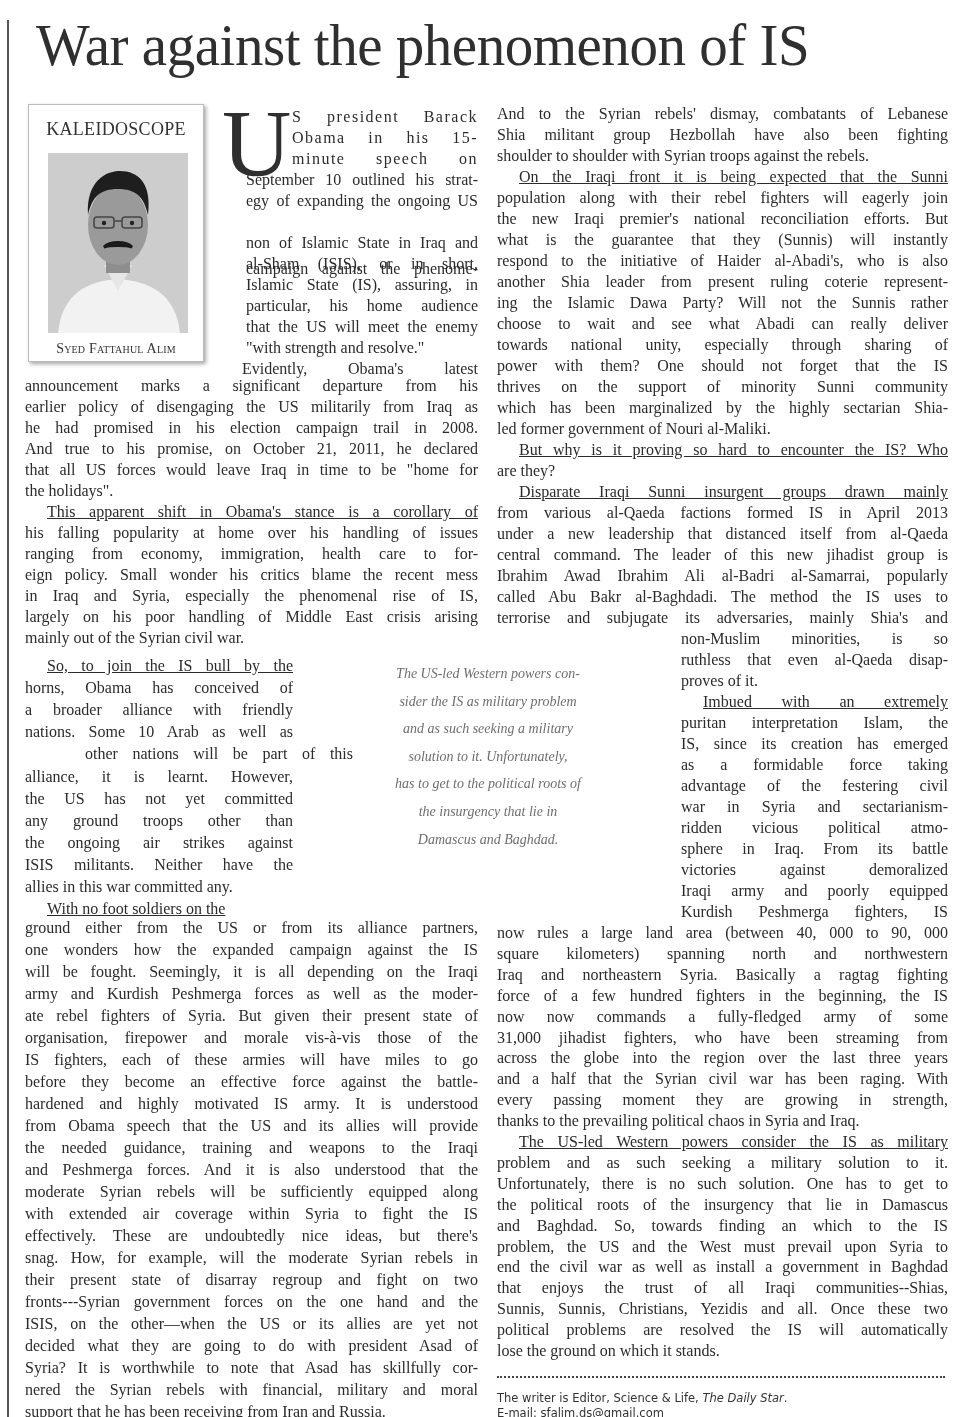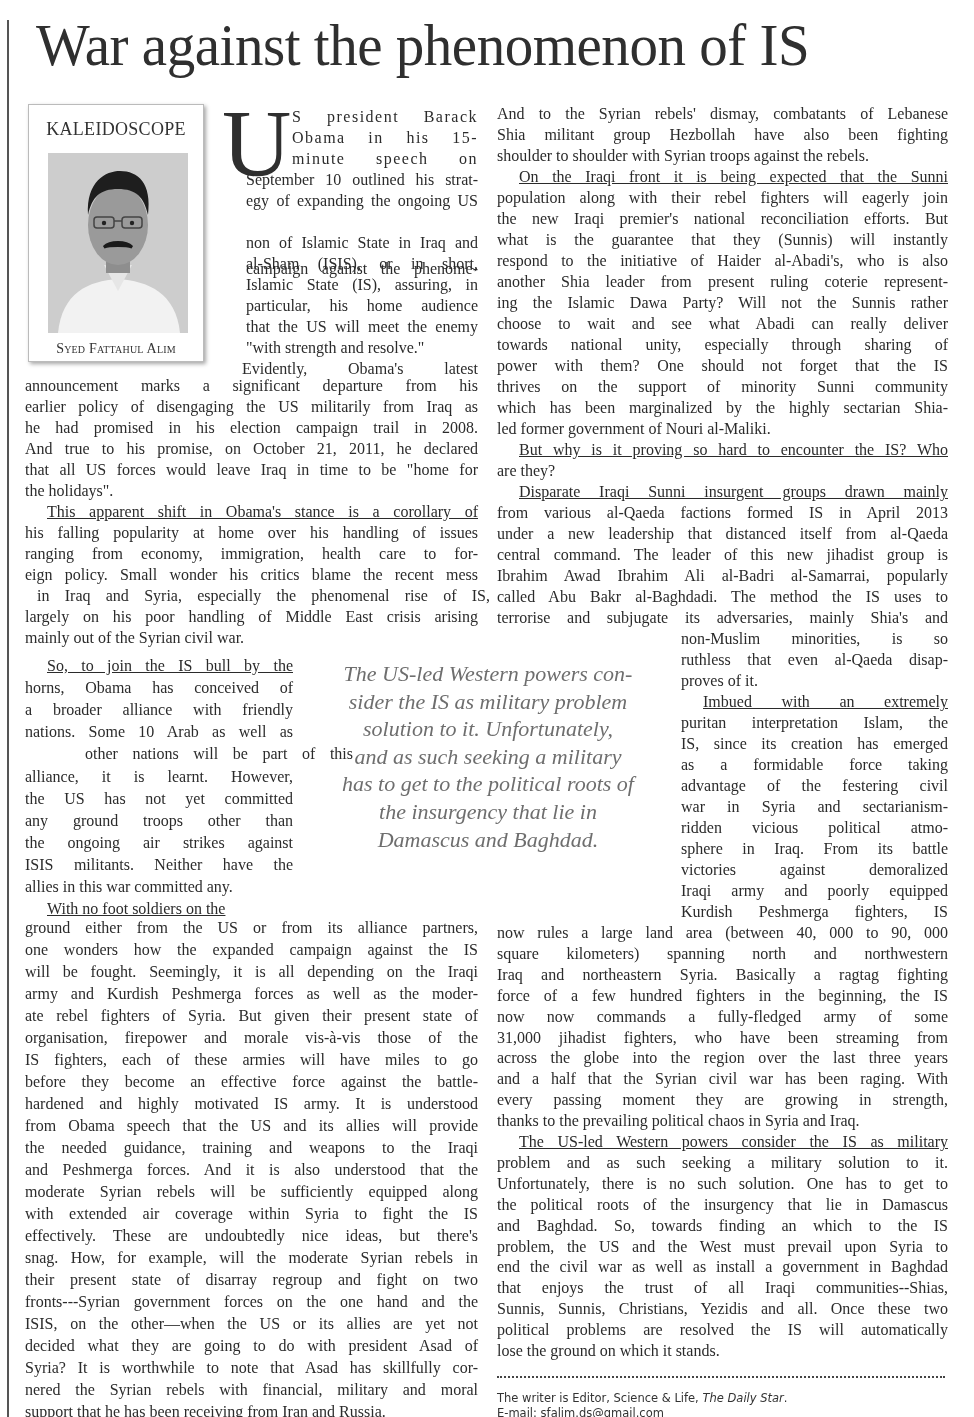--- a/index.html
+++ b/index.html
@@ -45,21 +45,21 @@
     position: absolute; height: 21px; line-height: 21px;
     font-size: 16px; font-family: "Liberation Serif", "DejaVu Serif", serif;
     color: #2b2b2b; white-space: nowrap; text-align: justify; text-align-last: justify;
   }
   .line.last { text-align-last: left; }
   .line.indent { text-indent: 22px; text-decoration: underline; }
 
   .pull-quote {
     position: absolute; left: 312px; top: 660px; width: 352px;
     font-family: "Liberation Serif", serif; font-style: italic;
-    font-size: 22px; line-height: 27.6px; color: #6e6e6e; text-align: center;
+    font-size: 14px; line-height: 27.6px; color: #6e6e6e; text-align: center;
   }
   .pull-quote div { white-space: nowrap; }
 
   .dotted-rule {
     position: absolute; left: 497px; top: 1376px; width: 448px; height: 0;
     border-top: 2px dotted #444;
   }
   .footnote {
     position: absolute; left: 497px; height: 16px; line-height: 16px;
     font-family: "DejaVu Sans", "Liberation Sans", sans-serif; font-size: 11.5px; color: #333; white-space: nowrap;
@@ -112,21 +112,21 @@
     <div class="line" style="left: 25px; width: 453px; top: 375px;">announcement marks a significant departure from his</div>
     <div class="line" style="left: 25px; width: 453px; top: 396px;">earlier policy of disengaging the US militarily from Iraq as</div>
     <div class="line" style="left: 25px; width: 453px; top: 417px;">he had promised in his election campaign trail in 2008.</div>
     <div class="line" style="left: 25px; width: 453px; top: 438px;">And true to his promise, on October 21, 2011, he declared</div>
     <div class="line" style="left: 25px; width: 453px; top: 459px;">that all US forces would leave Iraq in time to be "home for</div>
     <div class="line last" style="left: 25px; width: 453px; top: 480px;">the holidays".</div>
     <div class="line indent" style="left: 25px; width: 453px; top: 501px;">This apparent shift in Obama's stance is a corollary of</div>
     <div class="line" style="left: 25px; width: 453px; top: 522px;">his falling popularity at home over his handling of issues</div>
     <div class="line" style="left: 25px; width: 453px; top: 543px;">ranging from economy, immigration, health care to for-</div>
     <div class="line" style="left: 25px; width: 453px; top: 564px;">eign policy. Small wonder his critics blame the recent mess</div>
-    <div class="line" style="left: 25px; width: 453px; top: 585px; margin-left: 12px;">in Iraq and Syria, especially the phenomenal rise of IS,</div>
+    <div class="line" style="left: 25px; width: 453px; top: 585px;">in Iraq and Syria, especially the phenomenal rise of IS,</div>
     <div class="line" style="left: 25px; width: 453px; top: 606px;">largely on his poor handling of Middle East crisis arising</div>
     <div class="line last" style="left: 25px; width: 453px; top: 627px;">mainly out of the Syrian civil war.</div>
     <div class="line indent" style="left: 25px; width: 268px; top: 655px;">So, to join the IS bull by the</div>
     <div class="line" style="left: 25px; width: 268px; top: 677.1px;">horns, Obama has conceived of</div>
     <div class="line" style="left: 25px; width: 268px; top: 699.2px;">a broader alliance with friendly</div>
     <div class="line" style="left: 25px; width: 268px; top: 721.3px;">nations. Some 10 Arab as well as</div>
     <div class="line" style="left: 42px; width: 268px; top: 743.4px; margin-left: 43px;">other nations will be part of this</div>
     <div class="line" style="left: 25px; width: 268px; top: 765.5px;">alliance, it is learnt. However,</div>
     <div class="line" style="left: 25px; width: 268px; top: 787.6px;">the US  has not yet committed</div>
     <div class="line" style="left: 25px; width: 268px; top: 809.7px;">any ground troops other than</div>
@@ -217,22 +217,22 @@
     <div class="line" style="left: 497px; width: 451px; top: 1256.4px;">end the civil war as well as install a government in Baghdad</div>
     <div class="line" style="left: 497px; width: 451px; top: 1277.3px;">that enjoys the trust of all Iraqi communities--Shias,</div>
     <div class="line" style="left: 497px; width: 451px; top: 1298.2px;">Sunnis, Sunnis, Christians, Yezidis and all. Once these two</div>
     <div class="line" style="left: 497px; width: 451px; top: 1319.1px;">political problems are resolved the IS will automatically</div>
     <div class="line last" style="left: 497px; width: 451px; top: 1340px;">lose the ground on which it stands.</div>
   </div>
 
 <div class="pull-quote">
   <div>The US-led Western powers con-</div>
   <div>sider the IS as military problem</div>
+  <div>and as such seeking a military</div>
   <div>solution to it. Unfortunately,</div>
-  <div>and as such seeking a military</div>
   <div>has to get to the political roots of</div>
   <div>the insurgency that lie in</div>
   <div>Damascus and Baghdad.</div>
 </div>
 
 <div class="dotted-rule"></div>
 <div class="footnote" style="top:1390px;"><span>The writer is Editor, Science &amp; Life, </span><i>The Daily Star</i><span>.</span></div>
 <div class="footnote" style="top:1405px;">E-mail: sfalim.ds@gmail.com</div>
 
 </body></html>

